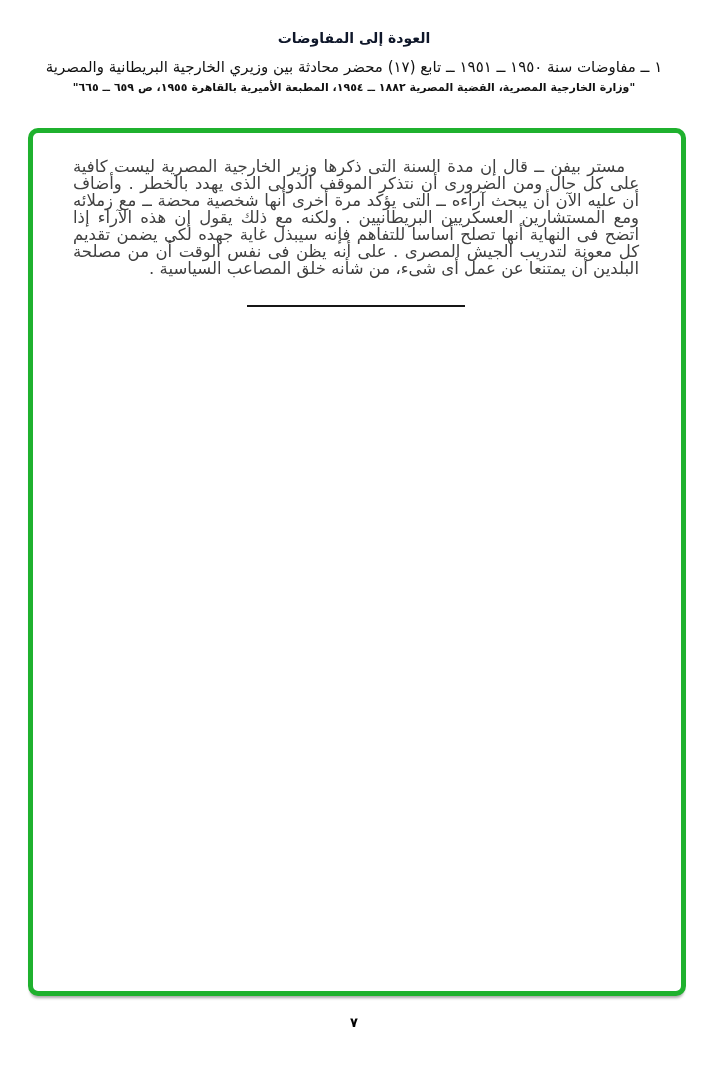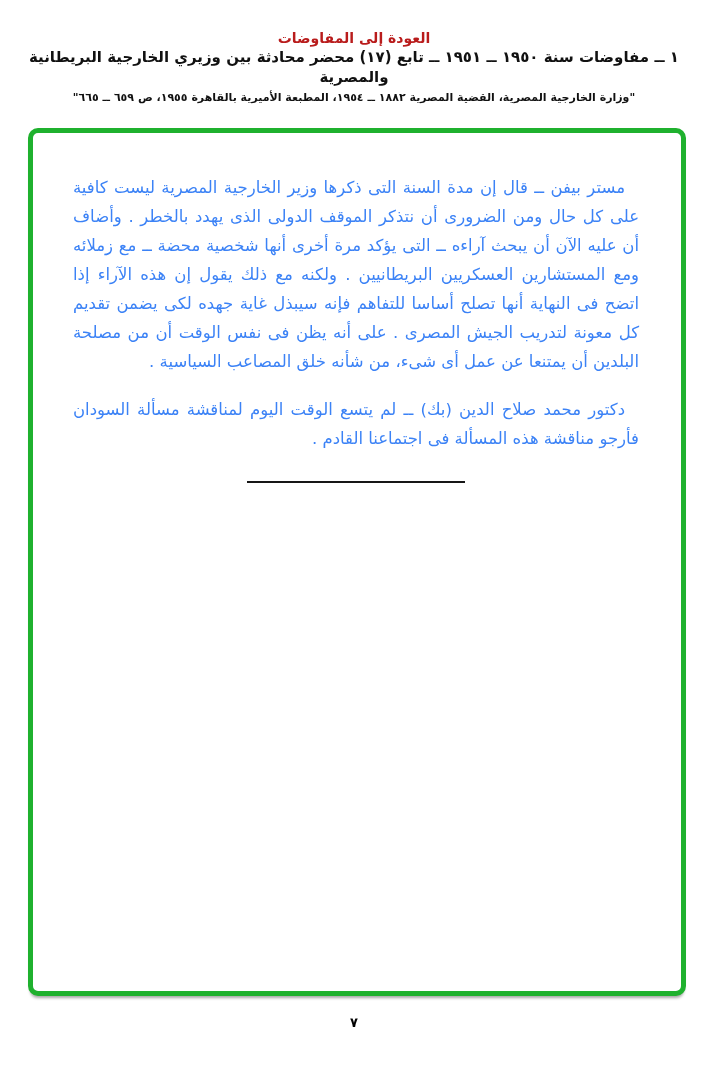--- a/index.html
+++ b/index.html
@@ -12,29 +12,29 @@
     position:relative;
     overflow:hidden;
   }
 
   .header { text-align:center; padding-top:28px; }
 
   .back-link {
     display:inline-block;
     font-size:14px;
     font-weight:bold;
-    color:#b91c1c;
+    color:#0f172a;
     text-decoration:none;
     cursor:pointer;
   }
 
   .doc-title {
     font-size:15px;
-    font-weight:bold;
-    margin-top:0;
+    font-weight:normal;
+    margin-top:10px;
     padding:0 16px;
     line-height:20px;
   }
 
   .doc-source {
     font-size:11px;
     font-weight:bold;
     margin-top:3px;
     line-height:16px;
   }
@@ -47,26 +47,25 @@
     height:868px;
     background:#fff;
     border:5px solid #1fb12e;
     border-radius:10px;
     box-shadow:0 4px 3px -2px rgba(0,0,0,0.35);
     padding:25px 42px 0 40px;
   }
 
   .scan-text p {
     font-size:16.5px;
-    line-height:29px;
+    line-height:17px;
     text-align:justify;
     text-indent:14px;
-    color:#3b82f6;
+    color:#404040;
     margin-bottom:19px;
-    margin-top:15px;
   }
 
   .section-divider {
     width:218px;
     height:2px;
     background:#161616;
     margin:28px auto 0 auto;
   }
 
   .page-number {
@@ -85,18 +84,17 @@
 
 <div class="header">
   <a class="back-link">العودة إلى المفاوضات</a>
   <div class="doc-title">١ ــ مفاوضات سنة ١٩٥٠ ــ ١٩٥١ ــ تابع (١٧) محضر محادثة بين وزيري الخارجية البريطانية والمصرية</div>
   <div class="doc-source">"وزارة الخارجية المصرية، القضية المصرية ١٨٨٢ ــ ١٩٥٤، المطبعة الأميرية بالقاهرة ١٩٥٥، ص ٦٥٩ ــ ٦٦٥"</div>
 </div>
 
 <div class="scan-box">
   <div class="scan-text">
     <p>مستر بيفن ــ قال إن مدة السنة التى ذكرها وزير الخارجية المصرية ليست كافية على كل حال ومن الضرورى أن نتذكر الموقف الدولى الذى يهدد بالخطر . وأضاف أن عليه الآن أن يبحث آراءه ــ التى يؤكد مرة أخرى أنها شخصية محضة ــ مع زملائه ومع المستشارين العسكريين البريطانيين . ولكنه مع ذلك يقول إن هذه الآراء إذا اتضح فى النهاية أنها تصلح أساسا للتفاهم فإنه سيبذل غاية جهده لكى يضمن تقديم كل معونة لتدريب الجيش المصرى . على أنه يظن فى نفس الوقت أن من مصلحة البلدين أن يمتنعا عن عمل أى شىء، من شأنه خلق المصاعب السياسية .</p>
-    <p>دكتور محمد صلاح الدين (بك) ــ لم يتسع الوقت اليوم لمناقشة مسألة السودان فأرجو مناقشة هذه المسألة فى اجتماعنا القادم .</p>
   </div>
   <div class="section-divider"></div>
 </div>
 
 <div class="page-number">٧</div>
 
 </body></html>

